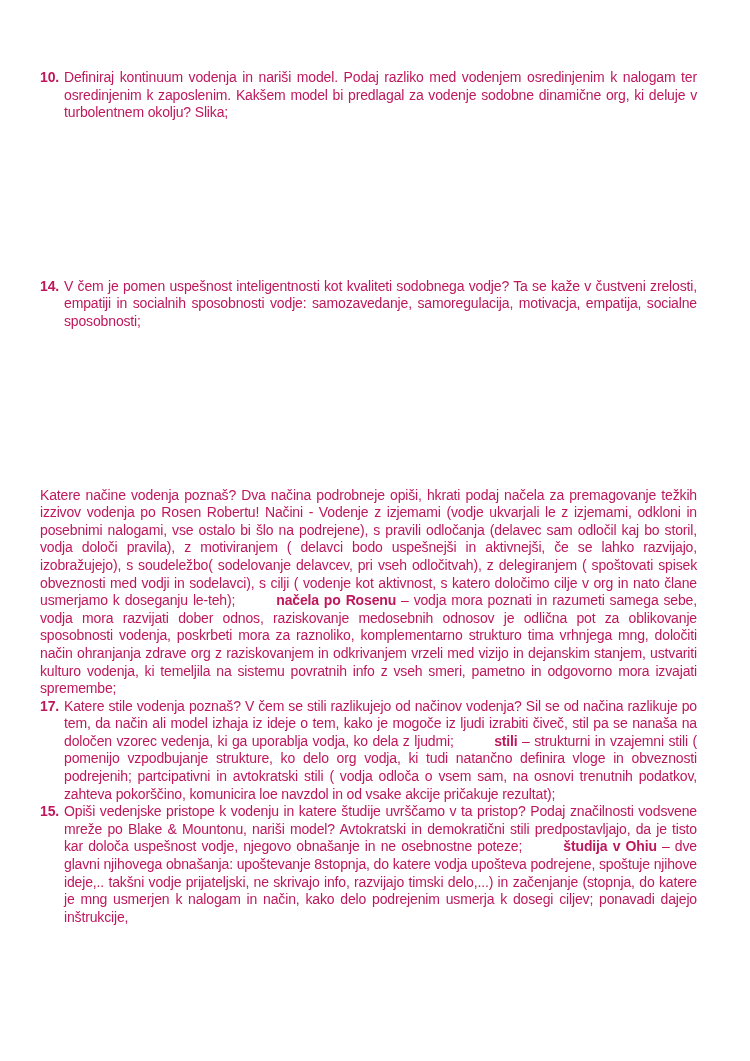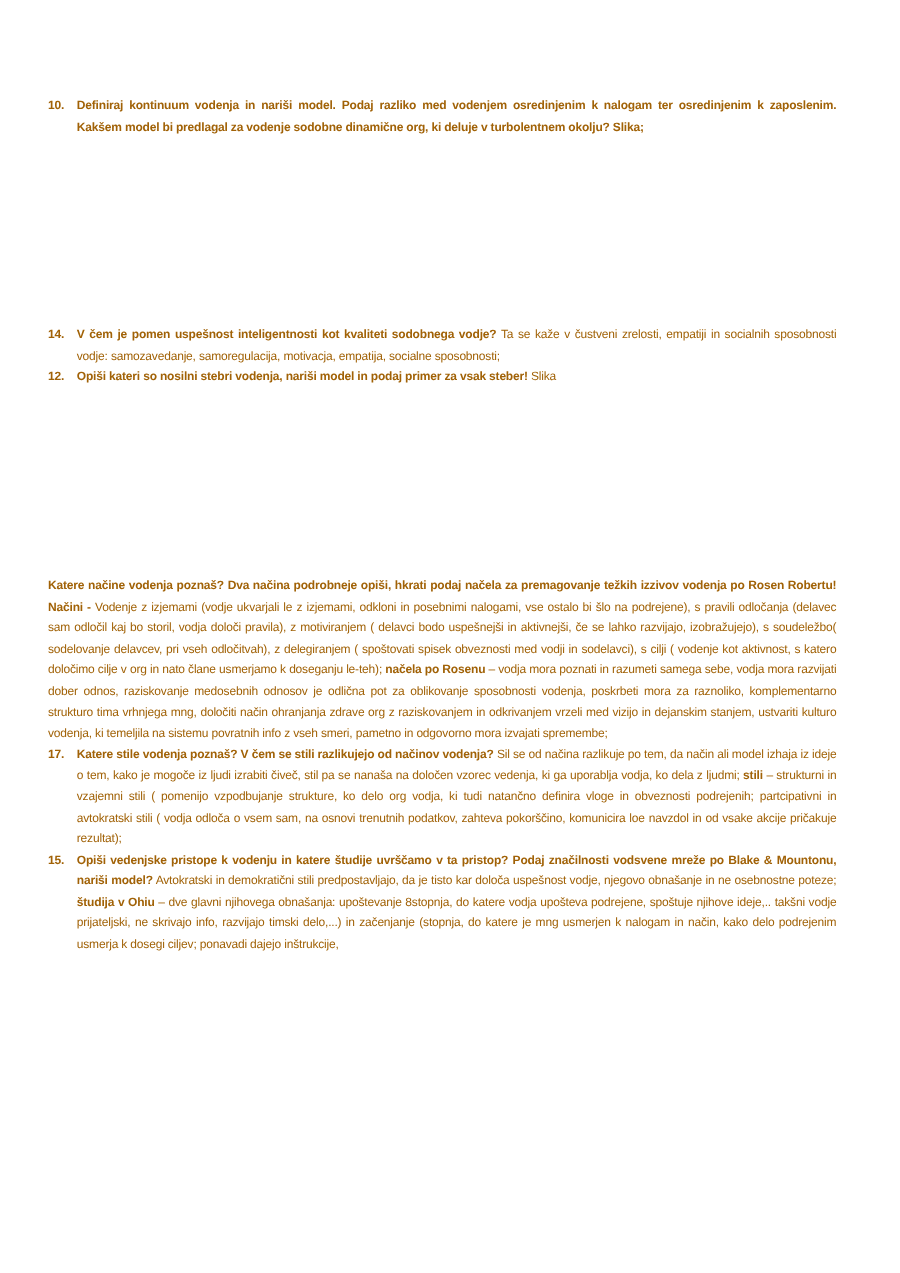--- a/index.html
+++ b/index.html
@@ -1,27 +1,27 @@
 <!DOCTYPE html>
 <html><head>
 <meta charset="utf-8">
 <style>
   html, body { margin: 0; padding: 0; background: #ffffff; }
   body { width: 750px; height: 1061px; position: relative; overflow: hidden; }
   .page {
-    position: absolute; left: 40px; top: 80px; width: 657px;
+    position: absolute; left: 40px; top: 69px; width: 657px;
     font-family: "Liberation Sans", sans-serif;
-    font-size: 10px; line-height: 17.6px; color: #a16207;
+    font-size: 14px; line-height: 17.6px; color: #be185d;
     letter-spacing: -0.15px;
   }
   .item { display: flex; text-align: justify; }
   .num { width: 24px; flex: 0 0 24px; font-weight: bold; }
   .body { flex: 1; }
-  .q { font-weight: bold; }
-  .kw { font-weight: bold; }
+  .q { font-weight: normal; }
+  .kw { font-weight: bold; margin-left: 36px; }
   .gap-10 { height: 156px; }
   .gap-12 { height: 156px; }
 </style>
 </head>
 <body>
 
 <div class="page">
 
   <div class="item">
     <span class="num">10.</span>
@@ -31,26 +31,20 @@
   </div>
   <div class="gap-10"></div>
 
   <div class="item">
     <span class="num">14.</span>
     <div class="body">
       <span class="q">V čem je pomen uspešnost inteligentnosti kot kvaliteti sodobnega vodje?</span><span> Ta se kaže v čustveni zrelosti, empatiji in socialnih sposobnosti vodje: samozavedanje, samoregulacija, motivacja, empatija, socialne sposobnosti;</span>
     </div>
   </div>
 
-  <div class="item">
-    <span class="num">12.</span>
-    <div class="body">
-      <span class="q">Opiši kateri so nosilni stebri vodenja, nariši model in podaj primer za vsak steber!</span><span> Slika</span>
-    </div>
-  </div>
   <div class="gap-12"></div>
 
   <div class="item">
     <div class="body">
       <span class="q">Katere načine vodenja poznaš? Dva načina podrobneje opiši, hkrati podaj načela za premagovanje težkih izzivov vodenja po Rosen Robertu! Načini -</span><span> Vodenje z izjemami (vodje ukvarjali le z izjemami, odkloni in posebnimi nalogami, vse ostalo bi šlo na podrejene), s pravili odločanja (delavec sam odločil kaj bo storil, vodja določi pravila), z motiviranjem ( delavci bodo uspešnejši in aktivnejši, če se lahko razvijajo, izobražujejo), s soudeležbo( sodelovanje delavcev, pri vseh odločitvah), z delegiranjem ( spoštovati spisek obveznosti med vodji in sodelavci), s cilji ( vodenje kot aktivnost, s katero določimo cilje v org in nato člane usmerjamo k doseganju le-teh);</span><span class="kw"> načela po Rosenu</span><span> – vodja mora poznati in razumeti samega sebe, vodja mora razvijati dober odnos, raziskovanje medosebnih odnosov je odlična pot za oblikovanje sposobnosti vodenja, poskrbeti mora za raznoliko, komplementarno strukturo tima vrhnjega mng,  določiti način ohranjanja zdrave org z raziskovanjem in odkrivanjem vrzeli med vizijo in dejanskim stanjem, ustvariti kulturo vodenja, ki temeljila na sistemu povratnih info z vseh smeri, pametno in odgovorno mora izvajati spremembe;</span>
     </div>
   </div>
 
   <div class="item">
     <span class="num">17.</span>

